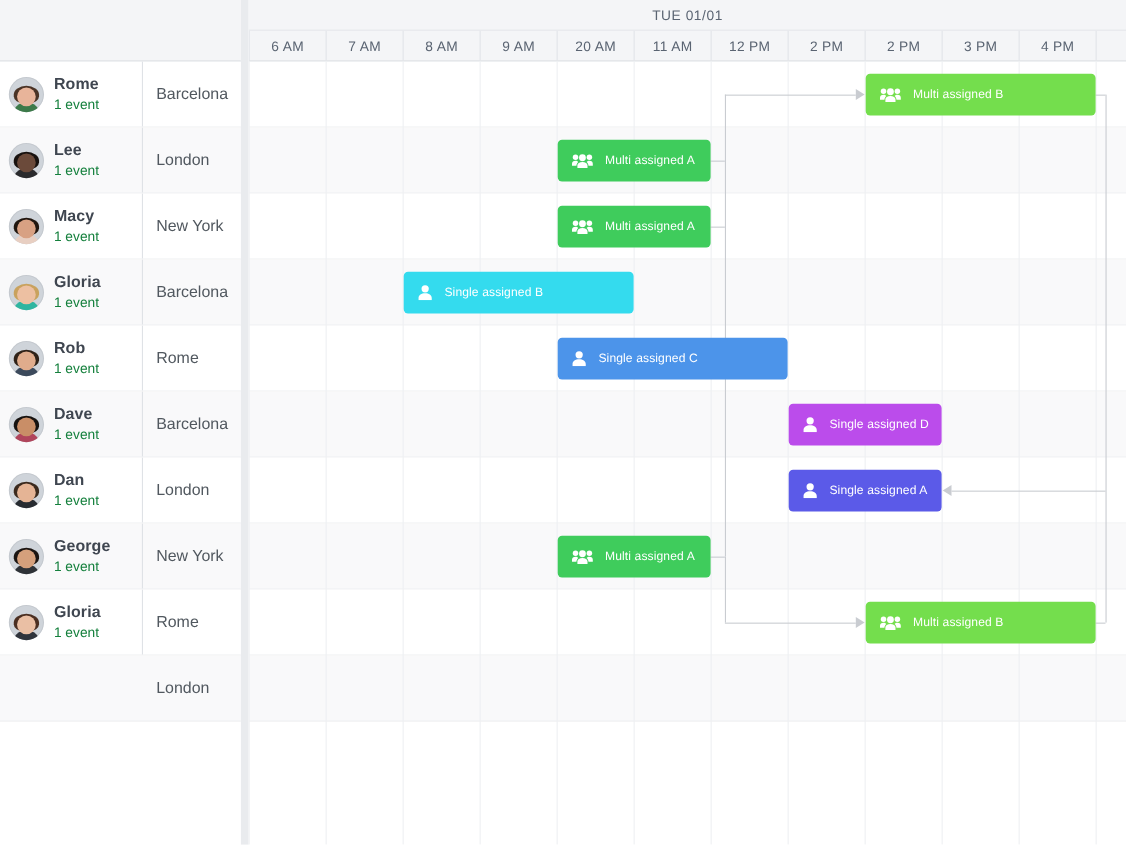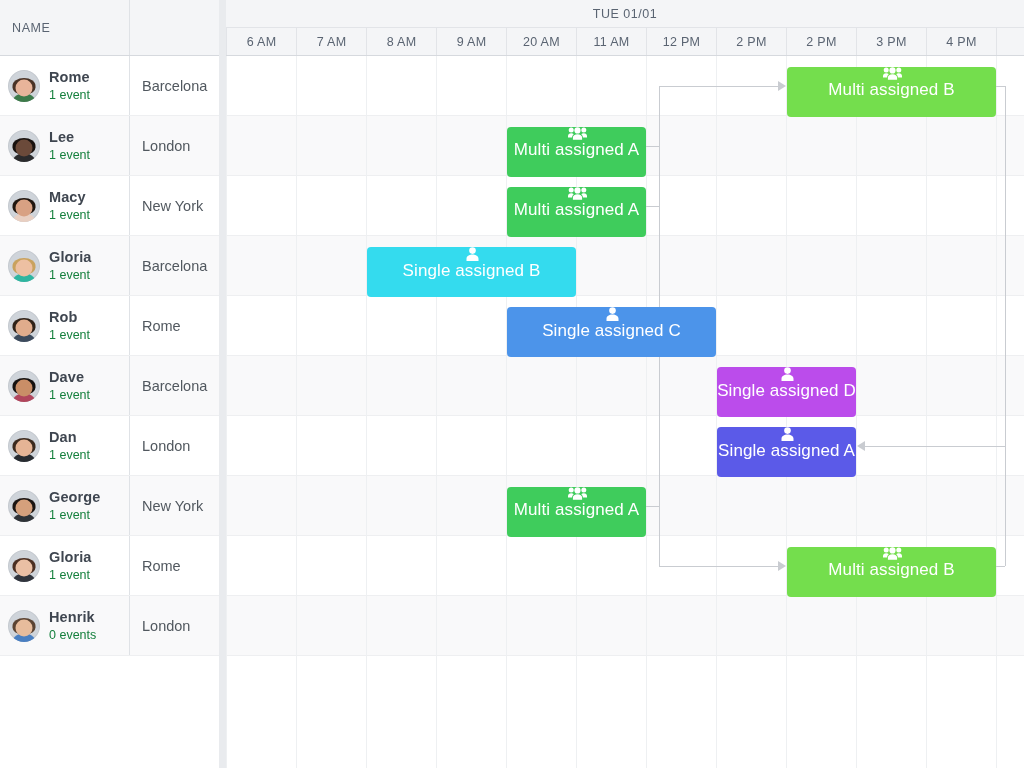--- a/index.html
+++ b/index.html
@@ -212,31 +212,30 @@
     position: absolute;
     top: 0;
     width: 1px;
     height: 712px;
     background: #eef0f2;
   }
 
   
   .event {
     position: absolute;
-    height: 50px;
+    height: 38px;
     border-radius: 4px;
     box-sizing: border-box;
     display: flex;
     align-items: center;
     color: #ffffff;
-    font-size: 17px;
+    font-size: 11px;
     z-index: 3;
     overflow: hidden;
     white-space: nowrap;
-    flex-direction: column;
   }
   .event .ev-icon {
     flex: 0 0 auto;
     margin-left: 13px;
     margin-right: 11px;
     display: flex;
     align-items: center;
     justify-content: center;
   }
   .event .ev-icon svg { display: block; }
@@ -260,21 +259,20 @@
   .arrow-right { border-left: 8px solid #c9ccd1; }
   .arrow-left  { border-right: 8px solid #c9ccd1; }
 </style>
 </head>
 <body>
 
 <div id="scheduler">
 
   <div class="left-pane">
     <div class="left-header">
-      <div class="lh-cell lh-name">NAME</div>
     </div>
     <div class="left-body" id="left-body">
         <div class="row">
           <div class="cell-name">
             <div class="avatar">
               <div class="body" style="background:#3d7a4a"></div>
               <div class="hair" style="background:#4a3326"></div>
               <div class="face" style="background:#e8b49a"></div>
             </div>
             <div class="name-texts">
@@ -390,31 +388,20 @@
               <div class="face" style="background:#eabfa4"></div>
             </div>
             <div class="name-texts">
               <div class="person-name">Gloria</div>
               <div class="person-sub">1 event</div>
             </div>
           </div>
           <div class="cell-city">Rome</div>
         </div>
         <div class="row alt">
-          <div class="cell-name">
-            <div class="avatar">
-              <div class="body" style="background:#4a7fc1"></div>
-              <div class="hair" style="background:#5b4433"></div>
-              <div class="face" style="background:#e7bc9c"></div>
-            </div>
-            <div class="name-texts">
-              <div class="person-name">Henrik</div>
-              <div class="person-sub">0 events</div>
-            </div>
-          </div>
           <div class="cell-city">London</div>
         </div>
       </div>
   </div>
 
   <div class="splitter"></div>
 
   <div class="right-pane">
     <div class="day-header">TUE 01/01</div>
     <div class="hour-header" id="hour-header">

